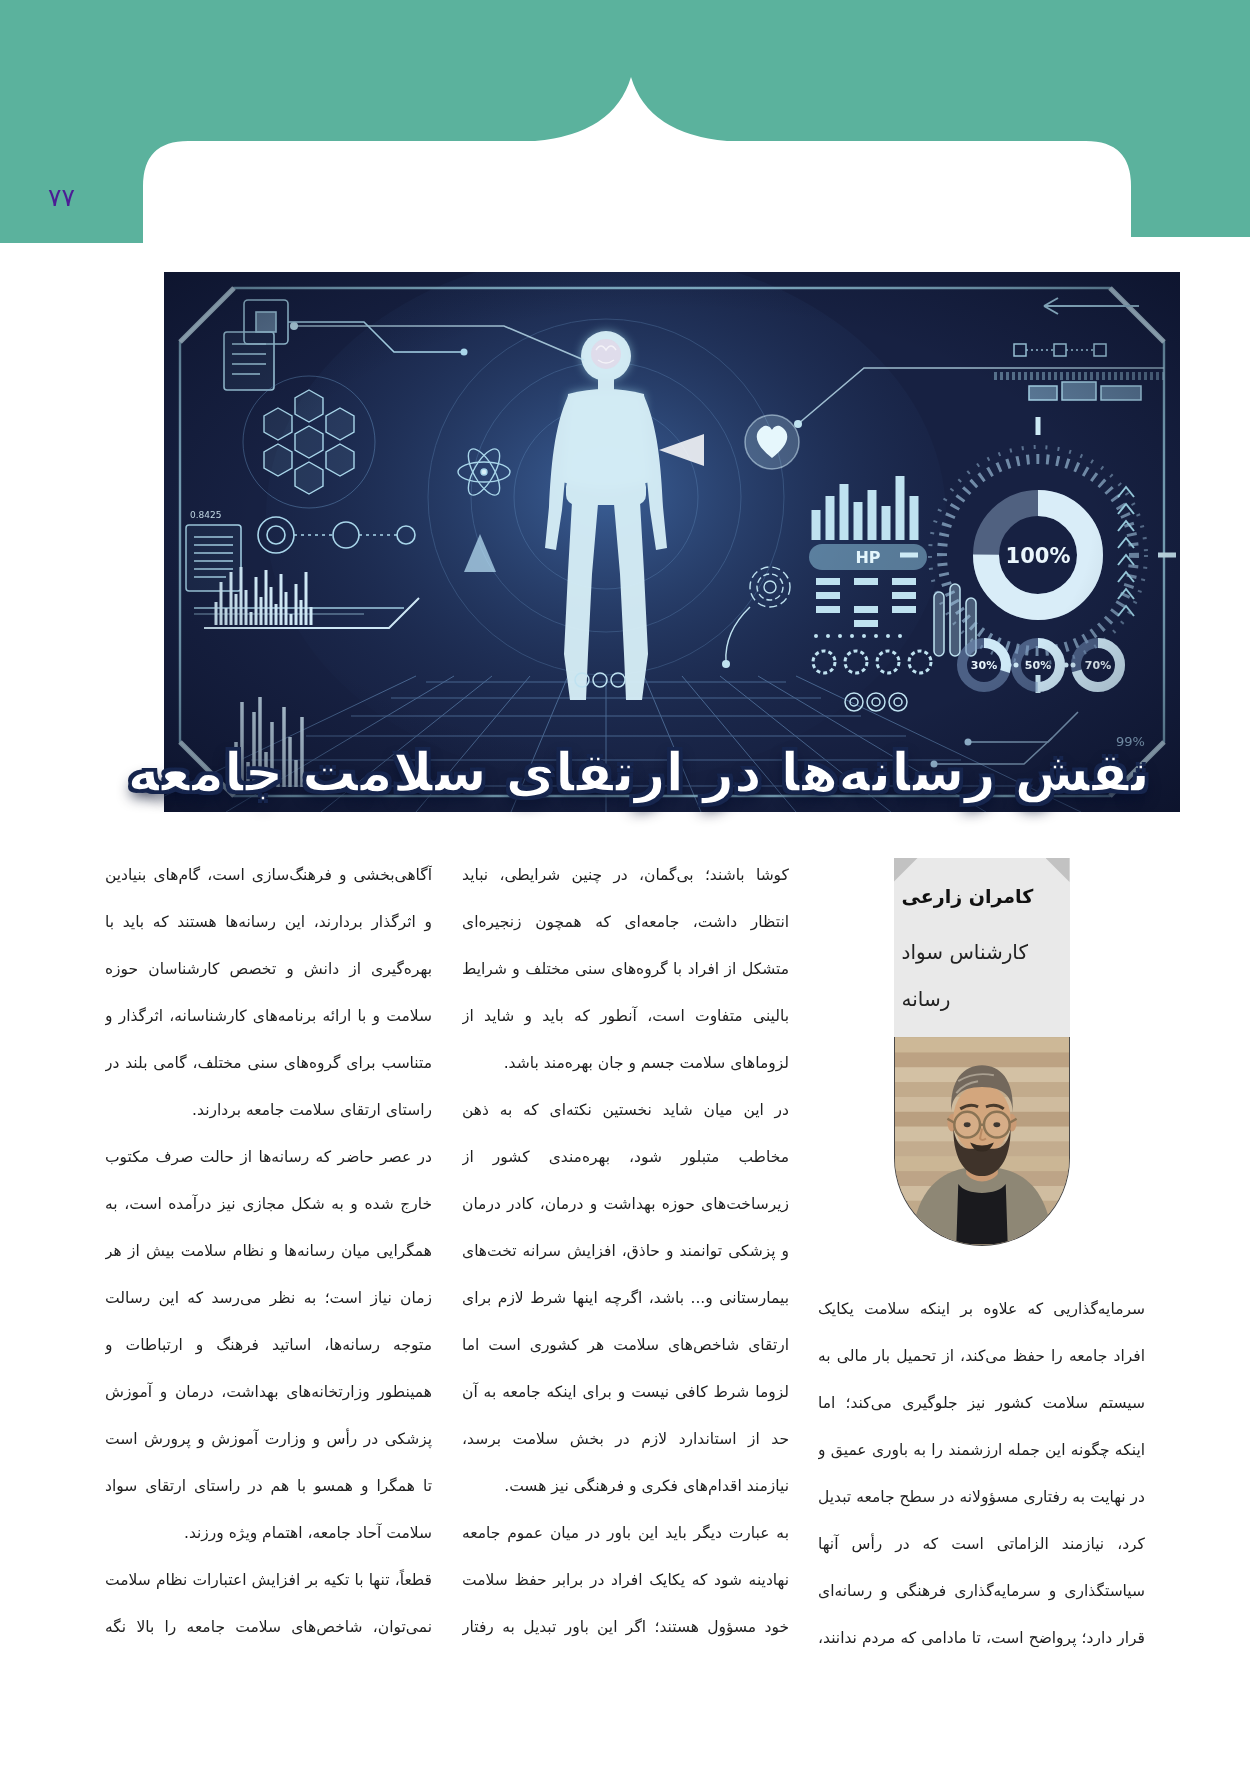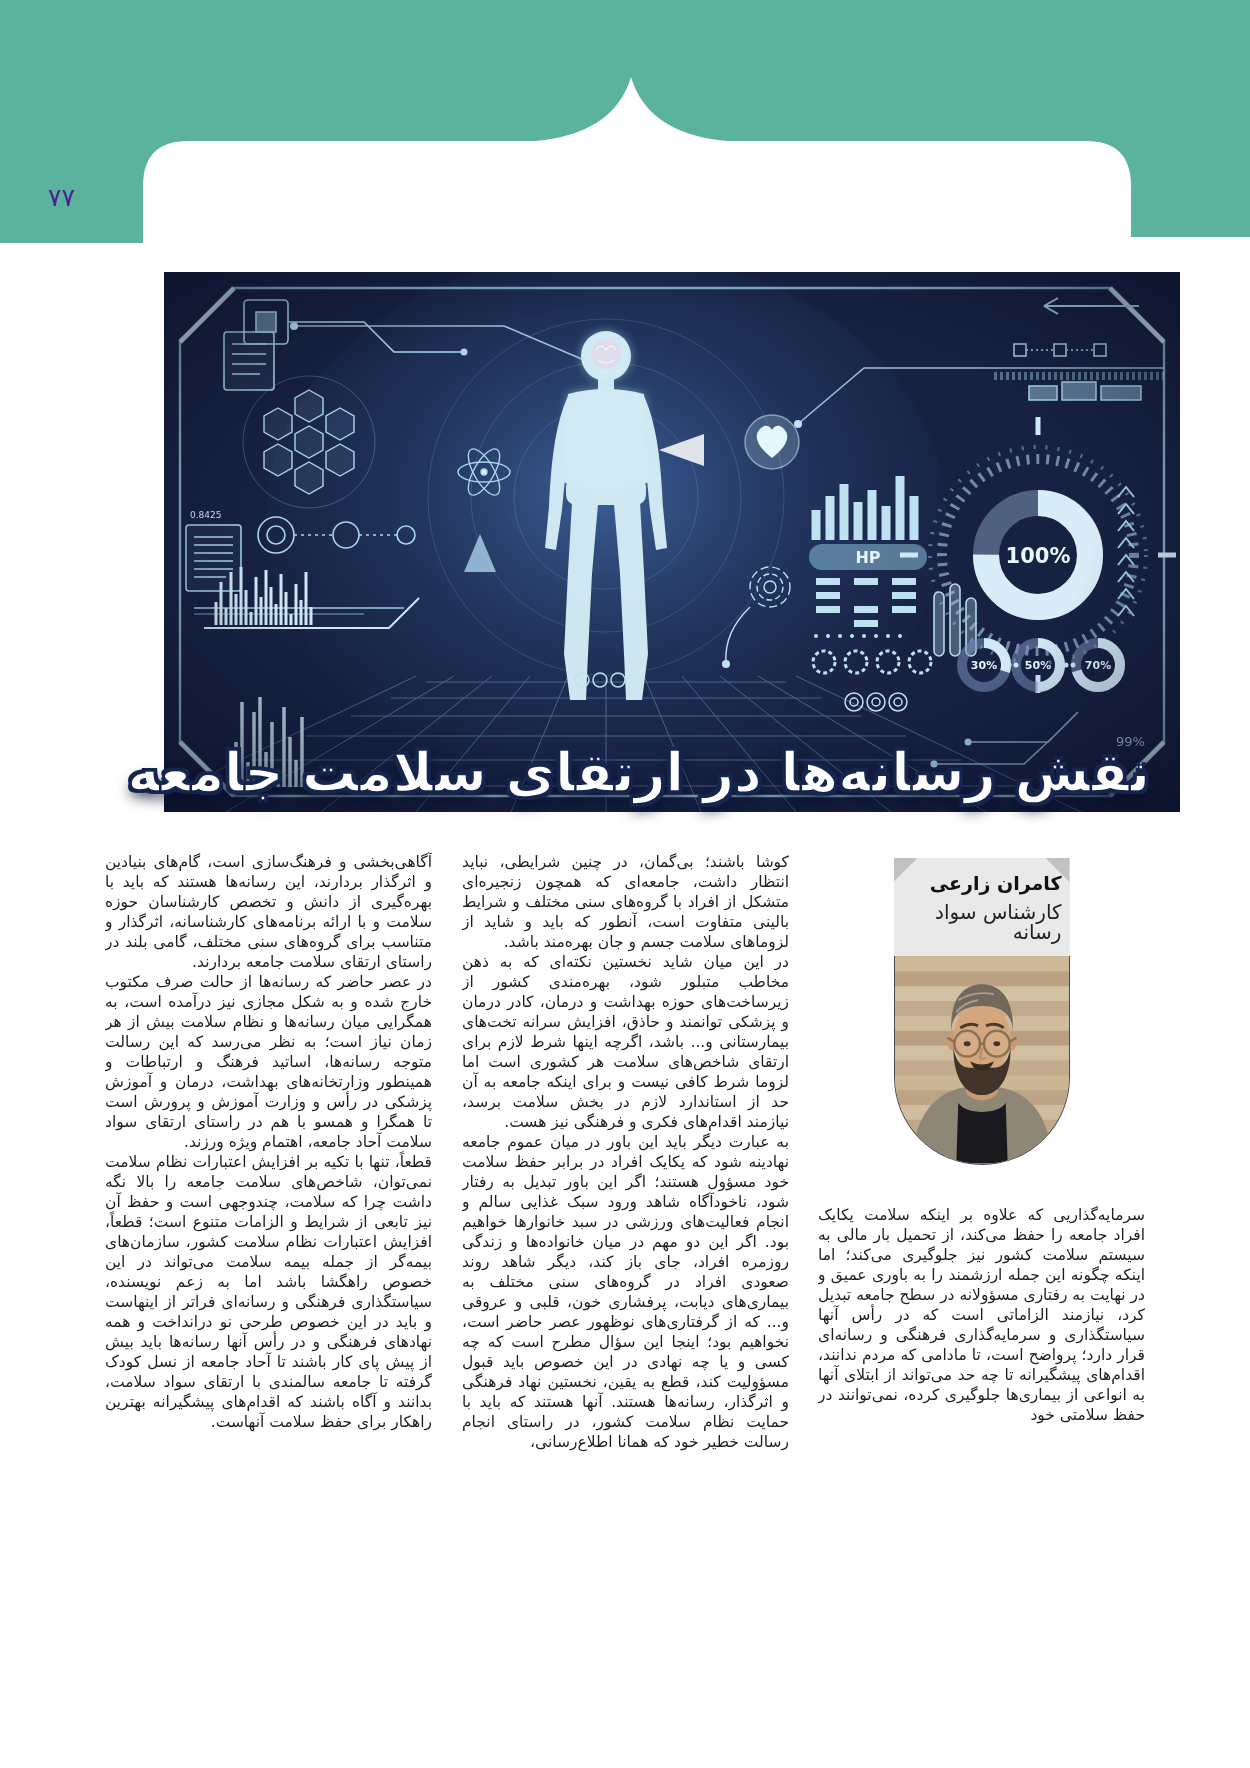--- a/index.html
+++ b/index.html
@@ -19,30 +19,30 @@
     position:absolute;left:30px;right:30px;bottom:8px;z-index:5;
     direction:rtl;text-align:center;color:#ffffff;font-weight:bold;font-size:54px;
     -webkit-text-stroke:1.6px #16254d;
     text-shadow:3px 3px 0 #16254d,-3px 3px 0 #16254d,3px -3px 0 #16254d,-3px -3px 0 #16254d,0 7px 14px rgba(4,12,40,.85);
     white-space:nowrap;
   }
   
   .col{
     position:absolute;top:852px;width:327px;height:795px;overflow:hidden;
     direction:rtl;text-align:justify;color:#1f1f1f;
-    font-size:15.5px;line-height:20px;
+    font-size:15.5px;line-height:47px;
   }
   .col p{margin:0;}
   .col-left{left:105px;}
   .col-middle{left:462px;}
   .col-right{left:818px;}
   
   .author-card{width:176px;margin:6px auto 40px auto;}
   .author-box{
-    position:relative;background:#e9e9e9;text-align:right;
+    position:relative;background:#e9e9e9;text-align:left;
     padding:15px 8px 14px 8px;
   }
   .notch{position:absolute;top:0;width:24px;height:24px;background:#c2c2c2;}
   .notch.nl{left:0;clip-path:polygon(0 0,100% 0,0 100%);}
   .notch.nr{right:0;clip-path:polygon(0 0,100% 0,100% 100%);}
   .author-name{font-size:19px;font-weight:bold;color:#111;margin-bottom:9px;}
   .author-role{font-size:20px;color:#222;}
   .author-photo{
     width:174px;height:208px;margin:0 auto;border:1px solid #4a4a4a;border-top:none;
     border-radius:0 0 88px 88px;overflow:hidden;background:#c8b394;

